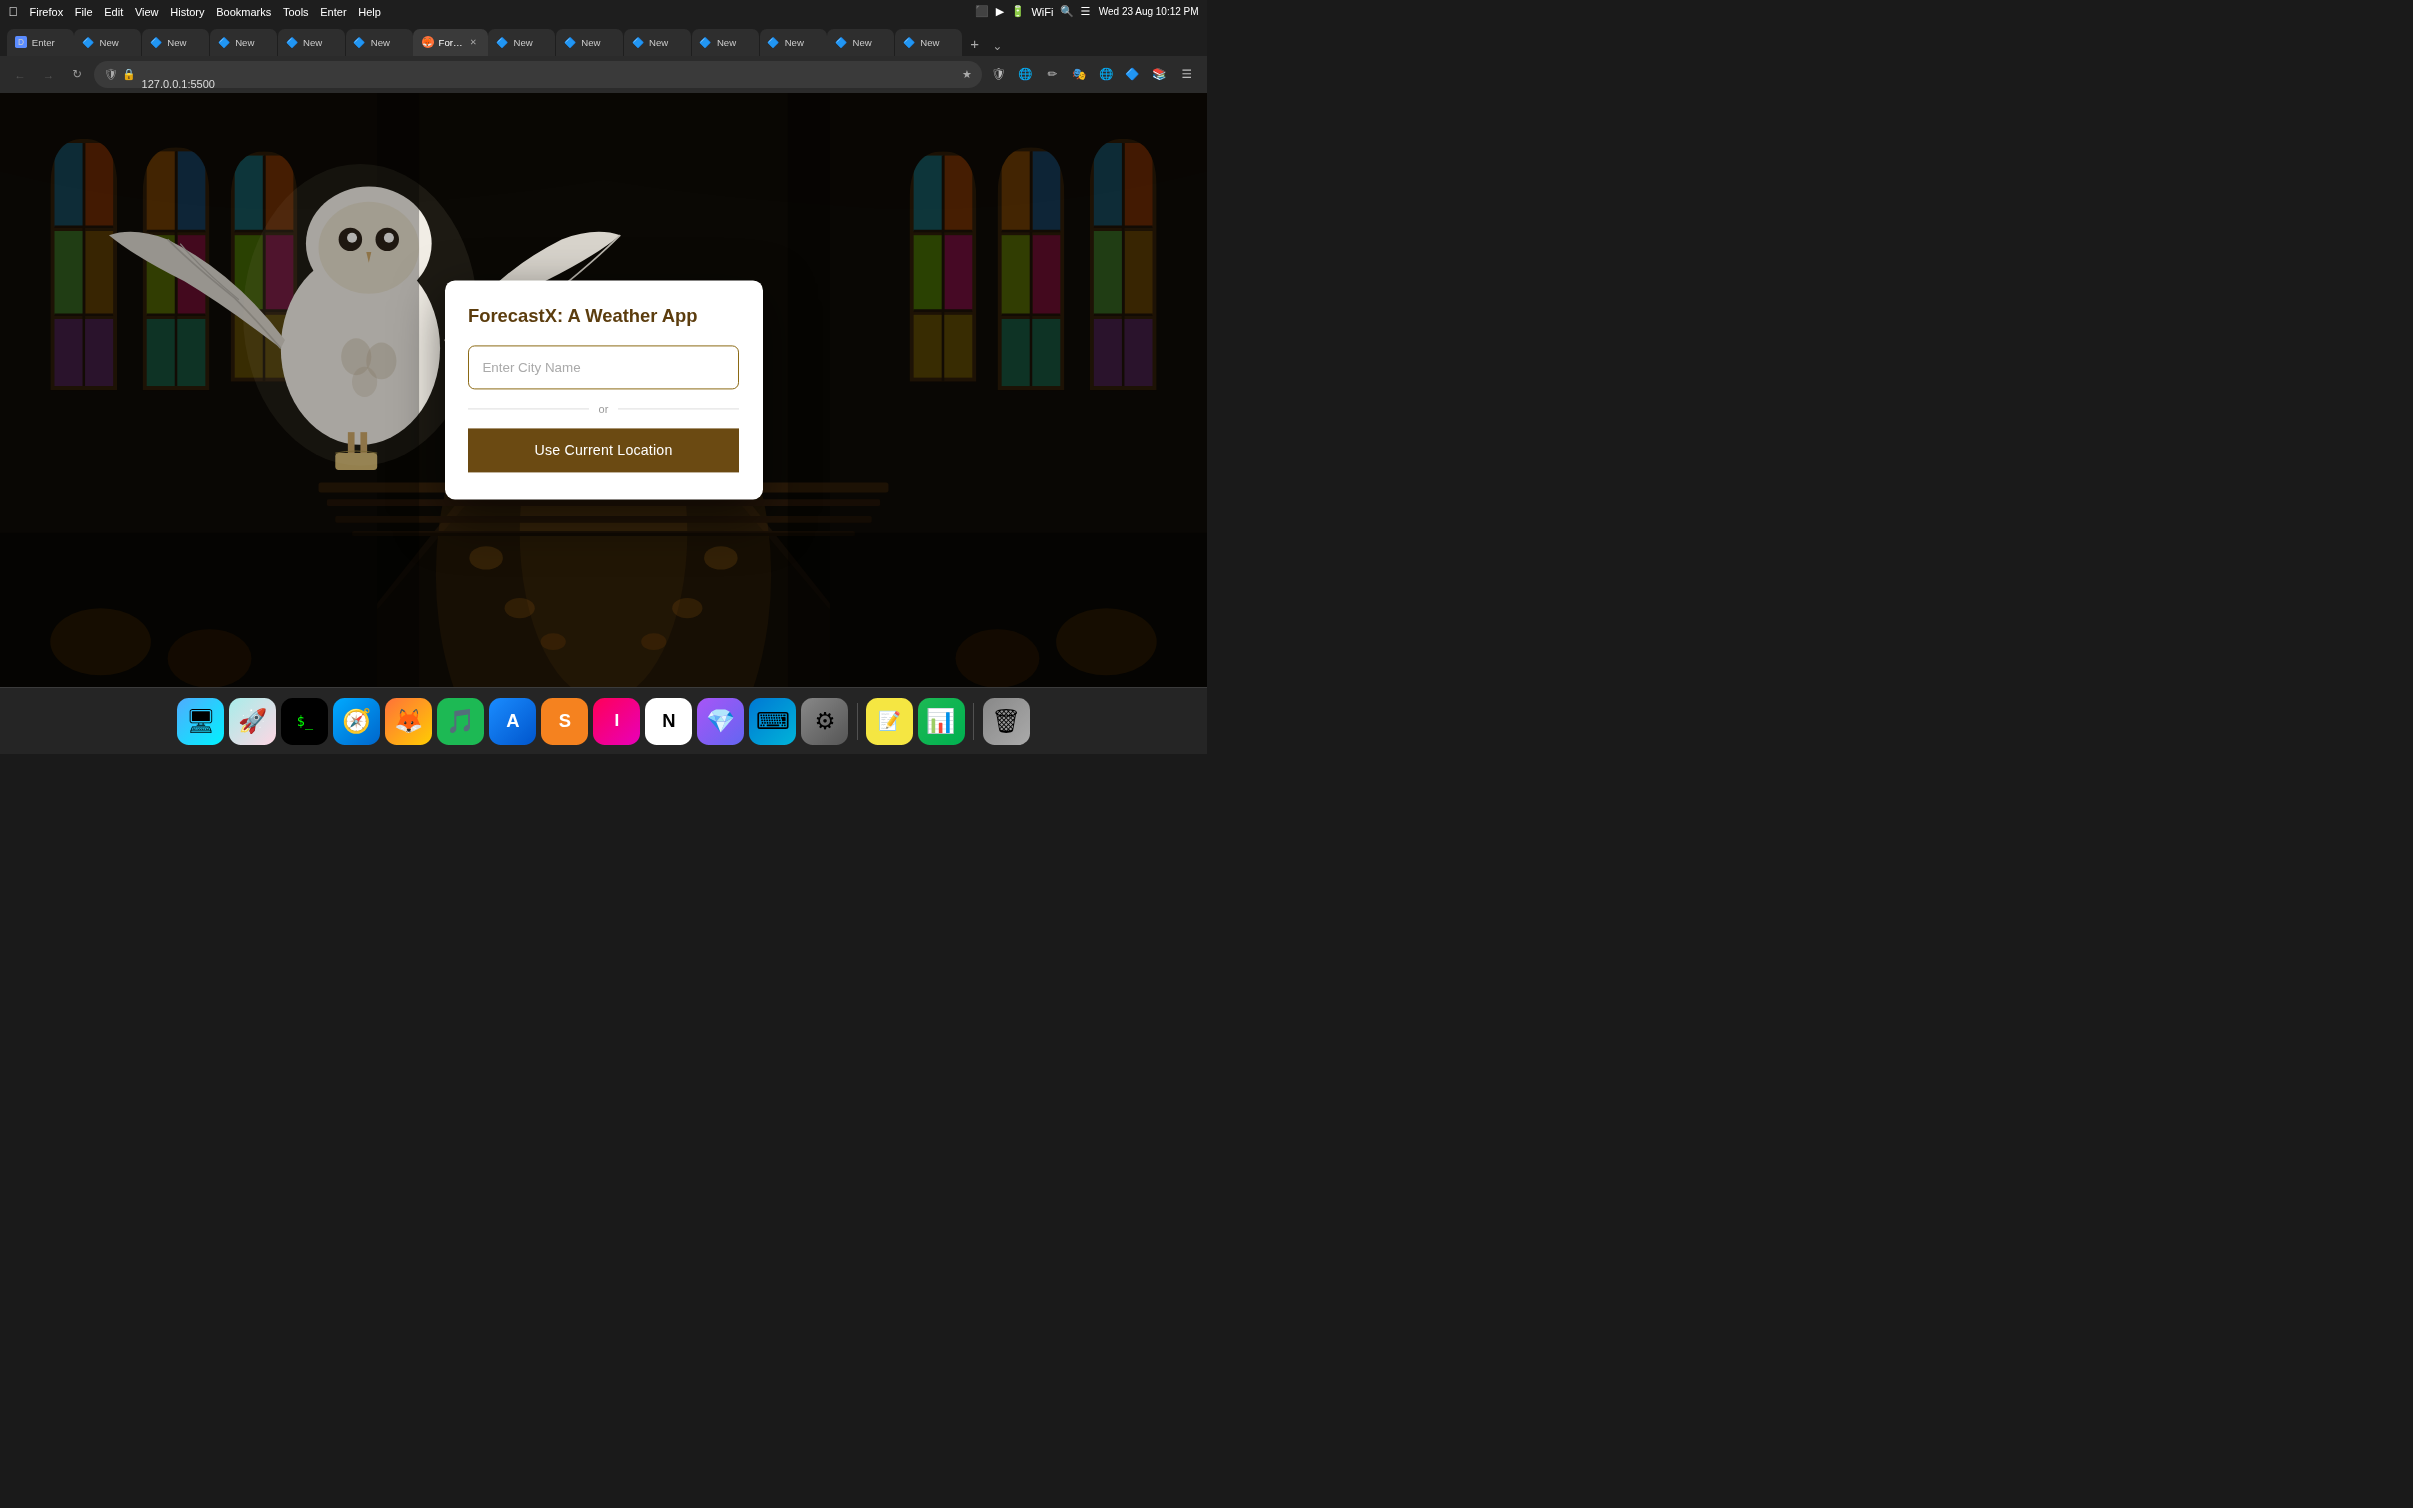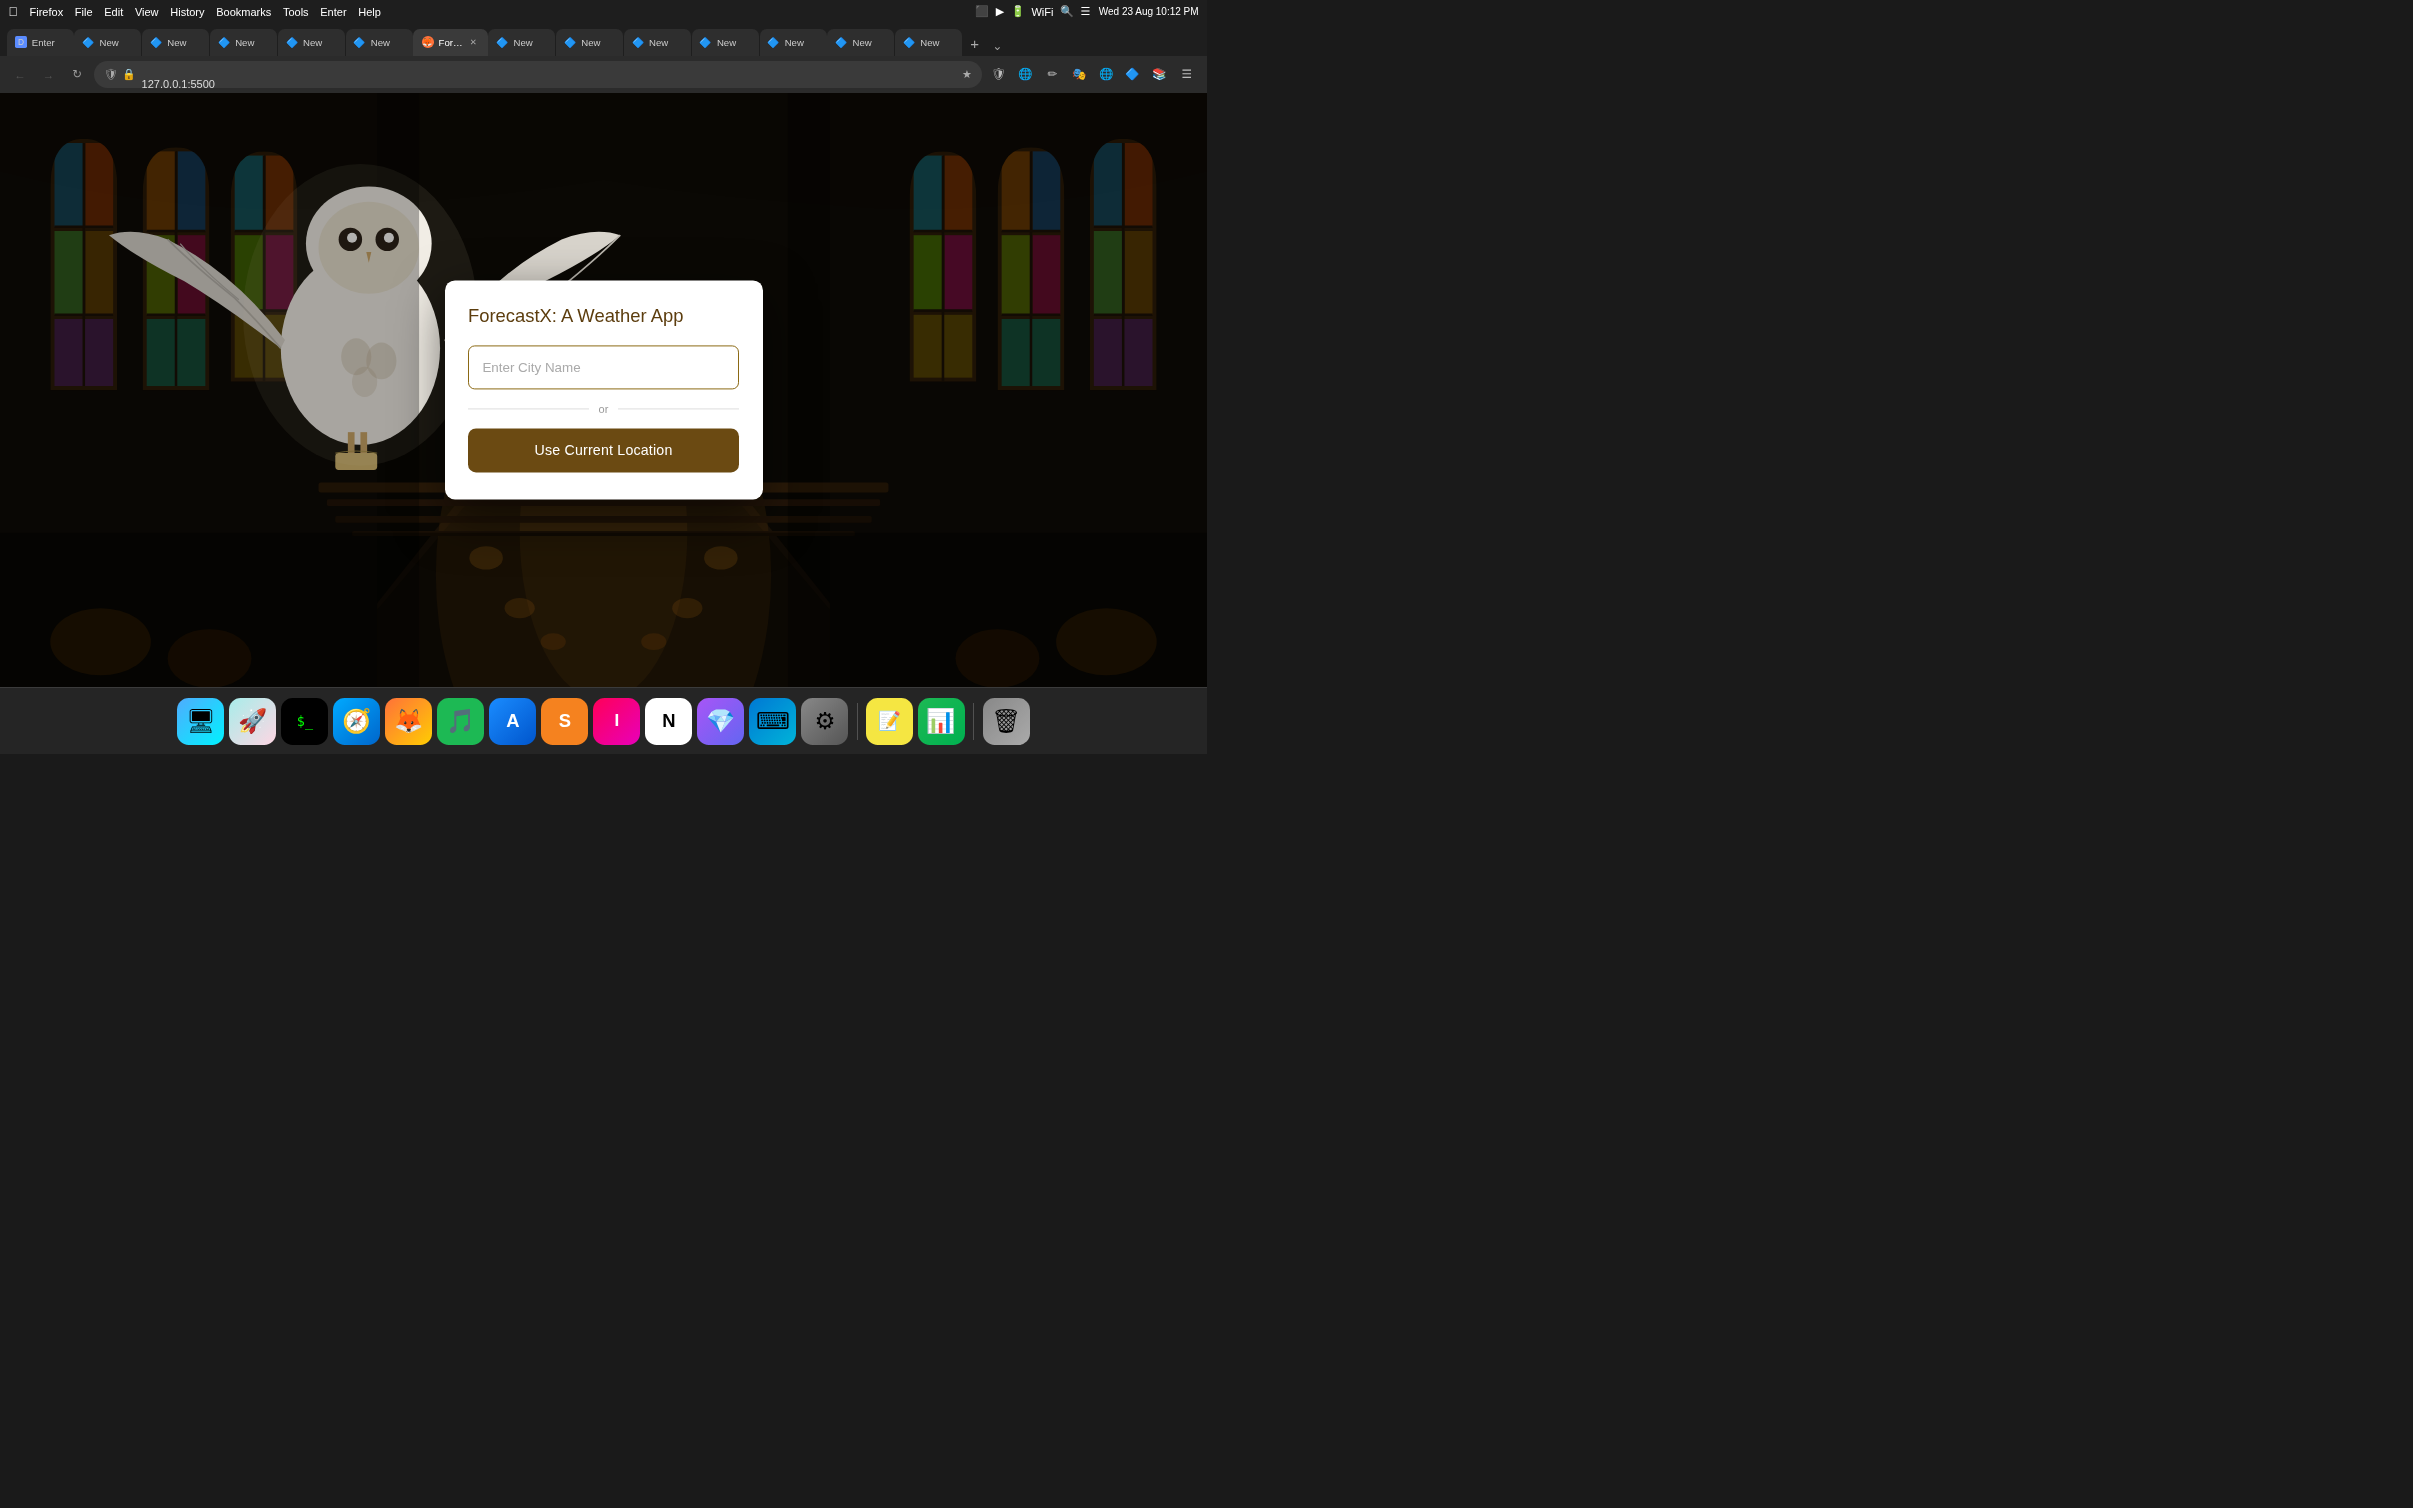--- a/index.html
+++ b/index.html
@@ -164,21 +164,21 @@
       transform: translate(-50%, -50%);
       background: #fff;
       border-radius: 10px;
       padding: 25px 23.5px 27px;
       width: 318px;
       box-shadow: 0 17px 50px rgba(0,0,0,0.6);
     }
 
     .card-title {
       font-size: 18.4px;
-      font-weight: 400;
+      font-weight: 700;
       color: #5c3d0e;
       margin-bottom: 18.4px;
     }
 
     .city-input {
       width: 100%;
       height: 44px;
       border: 1.7px solid #8b6914;
       border-radius: 6.7px;
       padding: 0 13.4px;
@@ -203,21 +203,21 @@
       height: 0.8px;
       background: #ddd;
     }
 
     .location-btn {
       width: 100%;
       height: 44px;
       background: #6b4a12;
       color: #fff;
       border: none;
-      border-radius: 8px;
+      border-radius: 0;
       font-size: 14.2px;
       font-weight: 500;
       cursor: pointer;
       letter-spacing: 0.2px;
     }
 
     
     .dock-bar {
       height: 67px;
       background: rgba(40,40,40,0.85);

